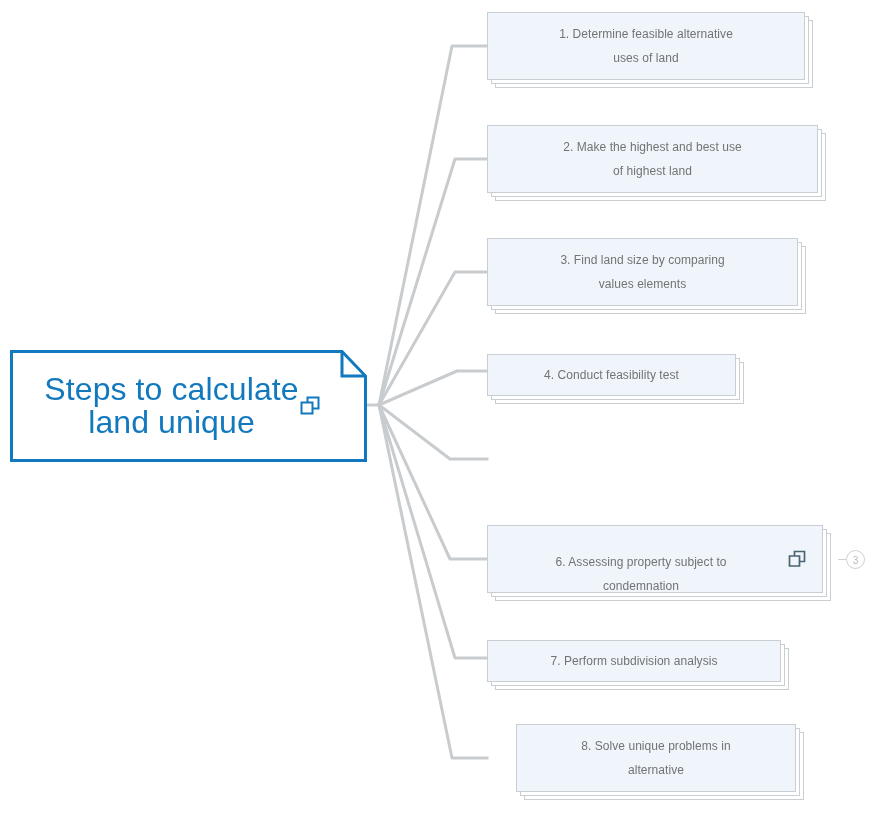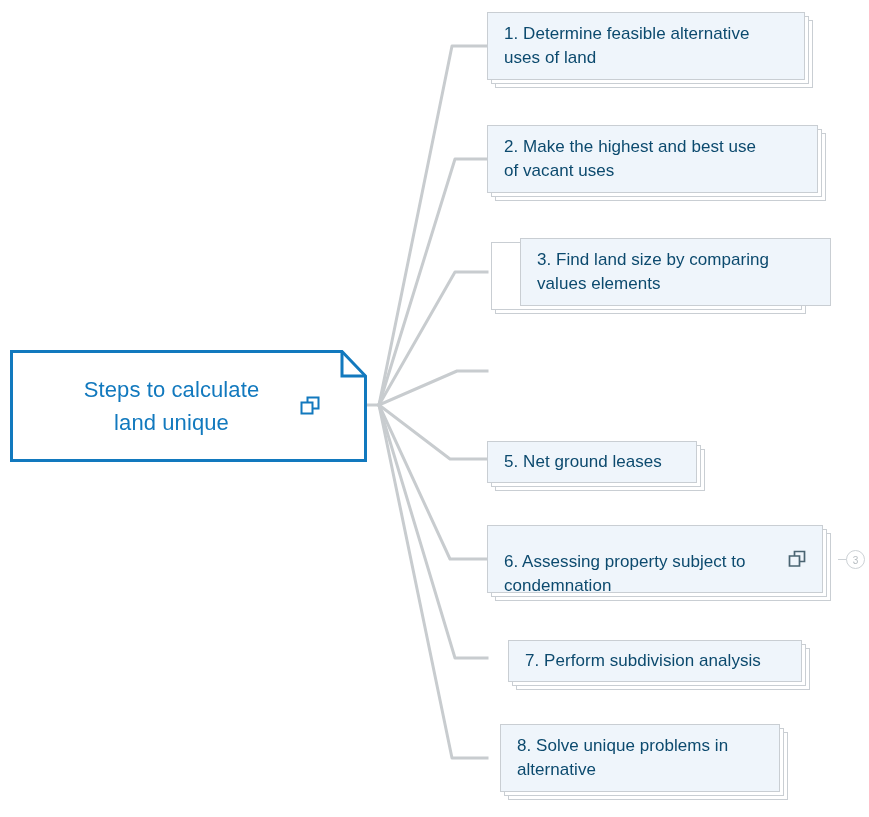--- a/index.html
+++ b/index.html
@@ -17,21 +17,21 @@
   .root-node{
     position:absolute;
     box-sizing:border-box;
     display:flex;align-items:center;
     background:#ffffff;
   }
   .root-shape{position:absolute;left:0;top:0;width:100%;height:100%;}
   .root-label{
     position:relative;
     color:#1279be;
-    font-size:22px;
+    font-size:32px;
     line-height:33px;
     text-align:center;
     width:100%;
     padding:0 52px 0 18px;
     box-sizing:border-box;
     letter-spacing:.1px;
   }
   .root-copy{
     position:absolute;
     right:46px;top:50%;
@@ -50,27 +50,28 @@
   .sheet.s2{left:8px;top:8px;}
   .sheet.s1{left:4px;top:4px;}
   .face{
     position:absolute;left:0;top:0;
     box-sizing:border-box;
     background:#eff5fb;
     border:1px solid #c9ced3;
     display:flex;align-items:center;
   }
   .node-label{
-    color:#0c4a6e;
-    font-size:17px;
+    color:#737373;
+    font-size:12px;
     line-height:24px;
     padding:0 16px;
     box-sizing:border-box;
     width:100%;
     letter-spacing:.05px;
+    text-align:center;
   }
   .node-copy{
     position:absolute;
     width:20px;height:18px;
   }
   .badge{
     position:absolute;
     width:19px;height:19px;
     border:1px solid #cdd2d6;
     border-radius:50%;
@@ -136,69 +137,69 @@
         <span>1. Determine feasible alternative</span><br><span>uses of land</span>
       </div>
     </div>
   </div>
 
   <div class="node" style="left:487px;top:125px;width:345px;height:78px;">
     <div class="sheet s2" style="width:331px;height:68px;"></div>
     <div class="sheet s1" style="width:331px;height:68px;"></div>
     <div class="face" style="width:331px;height:68px;">
       <div class="node-label">
-        <span>2. Make the highest and best use</span><br><span>of vacant uses</span>
+        <span>2. Make the highest and best use</span><br><span>of highest land</span>
       </div>
     </div>
   </div>
 
   <div class="node" style="left:487px;top:238px;width:325px;height:78px;">
     <div class="sheet s2" style="width:311px;height:68px;"></div>
     <div class="sheet s1" style="width:311px;height:68px;"></div>
-    <div class="face" style="width:311px;height:68px;margin-left:33px;">
+    <div class="face" style="width:311px;height:68px;">
       <div class="node-label">
         <span>3. Find land size by comparing</span><br><span>values elements</span>
       </div>
     </div>
   </div>
 
-
-  <div class="node" style="left:487px;top:441px;width:224px;height:52px;">
-    <div class="sheet s2" style="width:210px;height:42px;"></div>
-    <div class="sheet s1" style="width:210px;height:42px;"></div>
-    <div class="face" style="width:210px;height:42px;">
-      <div class="node-label">5. Net ground leases</div>
-    </div>
-  </div>
+  <div class="node" style="left:487px;top:354px;width:263px;height:52px;">
+    <div class="sheet s2" style="width:249px;height:42px;"></div>
+    <div class="sheet s1" style="width:249px;height:42px;"></div>
+    <div class="face" style="width:249px;height:42px;">
+      <div class="node-label">4. Conduct feasibility test</div>
+    </div>
+  </div>
+
 
   <div class="node" style="left:487px;top:525px;width:350px;height:78px;">
     <div class="sheet s2" style="width:336px;height:68px;"></div>
     <div class="sheet s1" style="width:336px;height:68px;"></div>
     <div class="face" style="width:336px;height:68px;">
       <div class="node-label" style="padding-right:44px;margin-top:29px;">
         <span>6. Assessing property subject to</span><br><span>condemnation</span>
       </div>
     </div>
     <svg class="node-copy" style="left:300px;top:25px;" viewBox="0 0 20 18" xmlns="http://www.w3.org/2000/svg">
       <path d="M7.5,1.5 h10 v10 h-10 Z" fill="none" stroke="#4a6472" stroke-width="1.7"></path>
       <path d="M2.5,6 h10 v10 h-10 Z" fill="#eff5fb" stroke="#4a6472" stroke-width="1.7"></path>
     </svg>
   </div>
   <div class="badge-stub" style="left:838px;top:559px;width:9px;"></div>
   <div class="badge" style="left:846px;top:550px;">3</div>
 
-  <div class="node" style="left:508px;top:640px;width:308px;height:52px;">
+  <div class="node" style="left:487px;top:640px;width:308px;height:52px;">
     <div class="sheet s2" style="width:294px;height:42px;"></div>
     <div class="sheet s1" style="width:294px;height:42px;"></div>
     <div class="face" style="width:294px;height:42px;">
       <div class="node-label">7. Perform subdivision analysis</div>
     </div>
   </div>
 
-  <div class="node" style="left:500px;top:724px;width:294px;height:78px;">
+  <div class="node" style="left:516px;top:724px;width:294px;height:78px;">
     <div class="sheet s2" style="width:280px;height:68px;"></div>
     <div class="sheet s1" style="width:280px;height:68px;"></div>
     <div class="face" style="width:280px;height:68px;">
       <div class="node-label">
         <span>8. Solve unique problems in</span><br><span>alternative</span>
       </div>
     </div>
   </div>
 
 </div>

